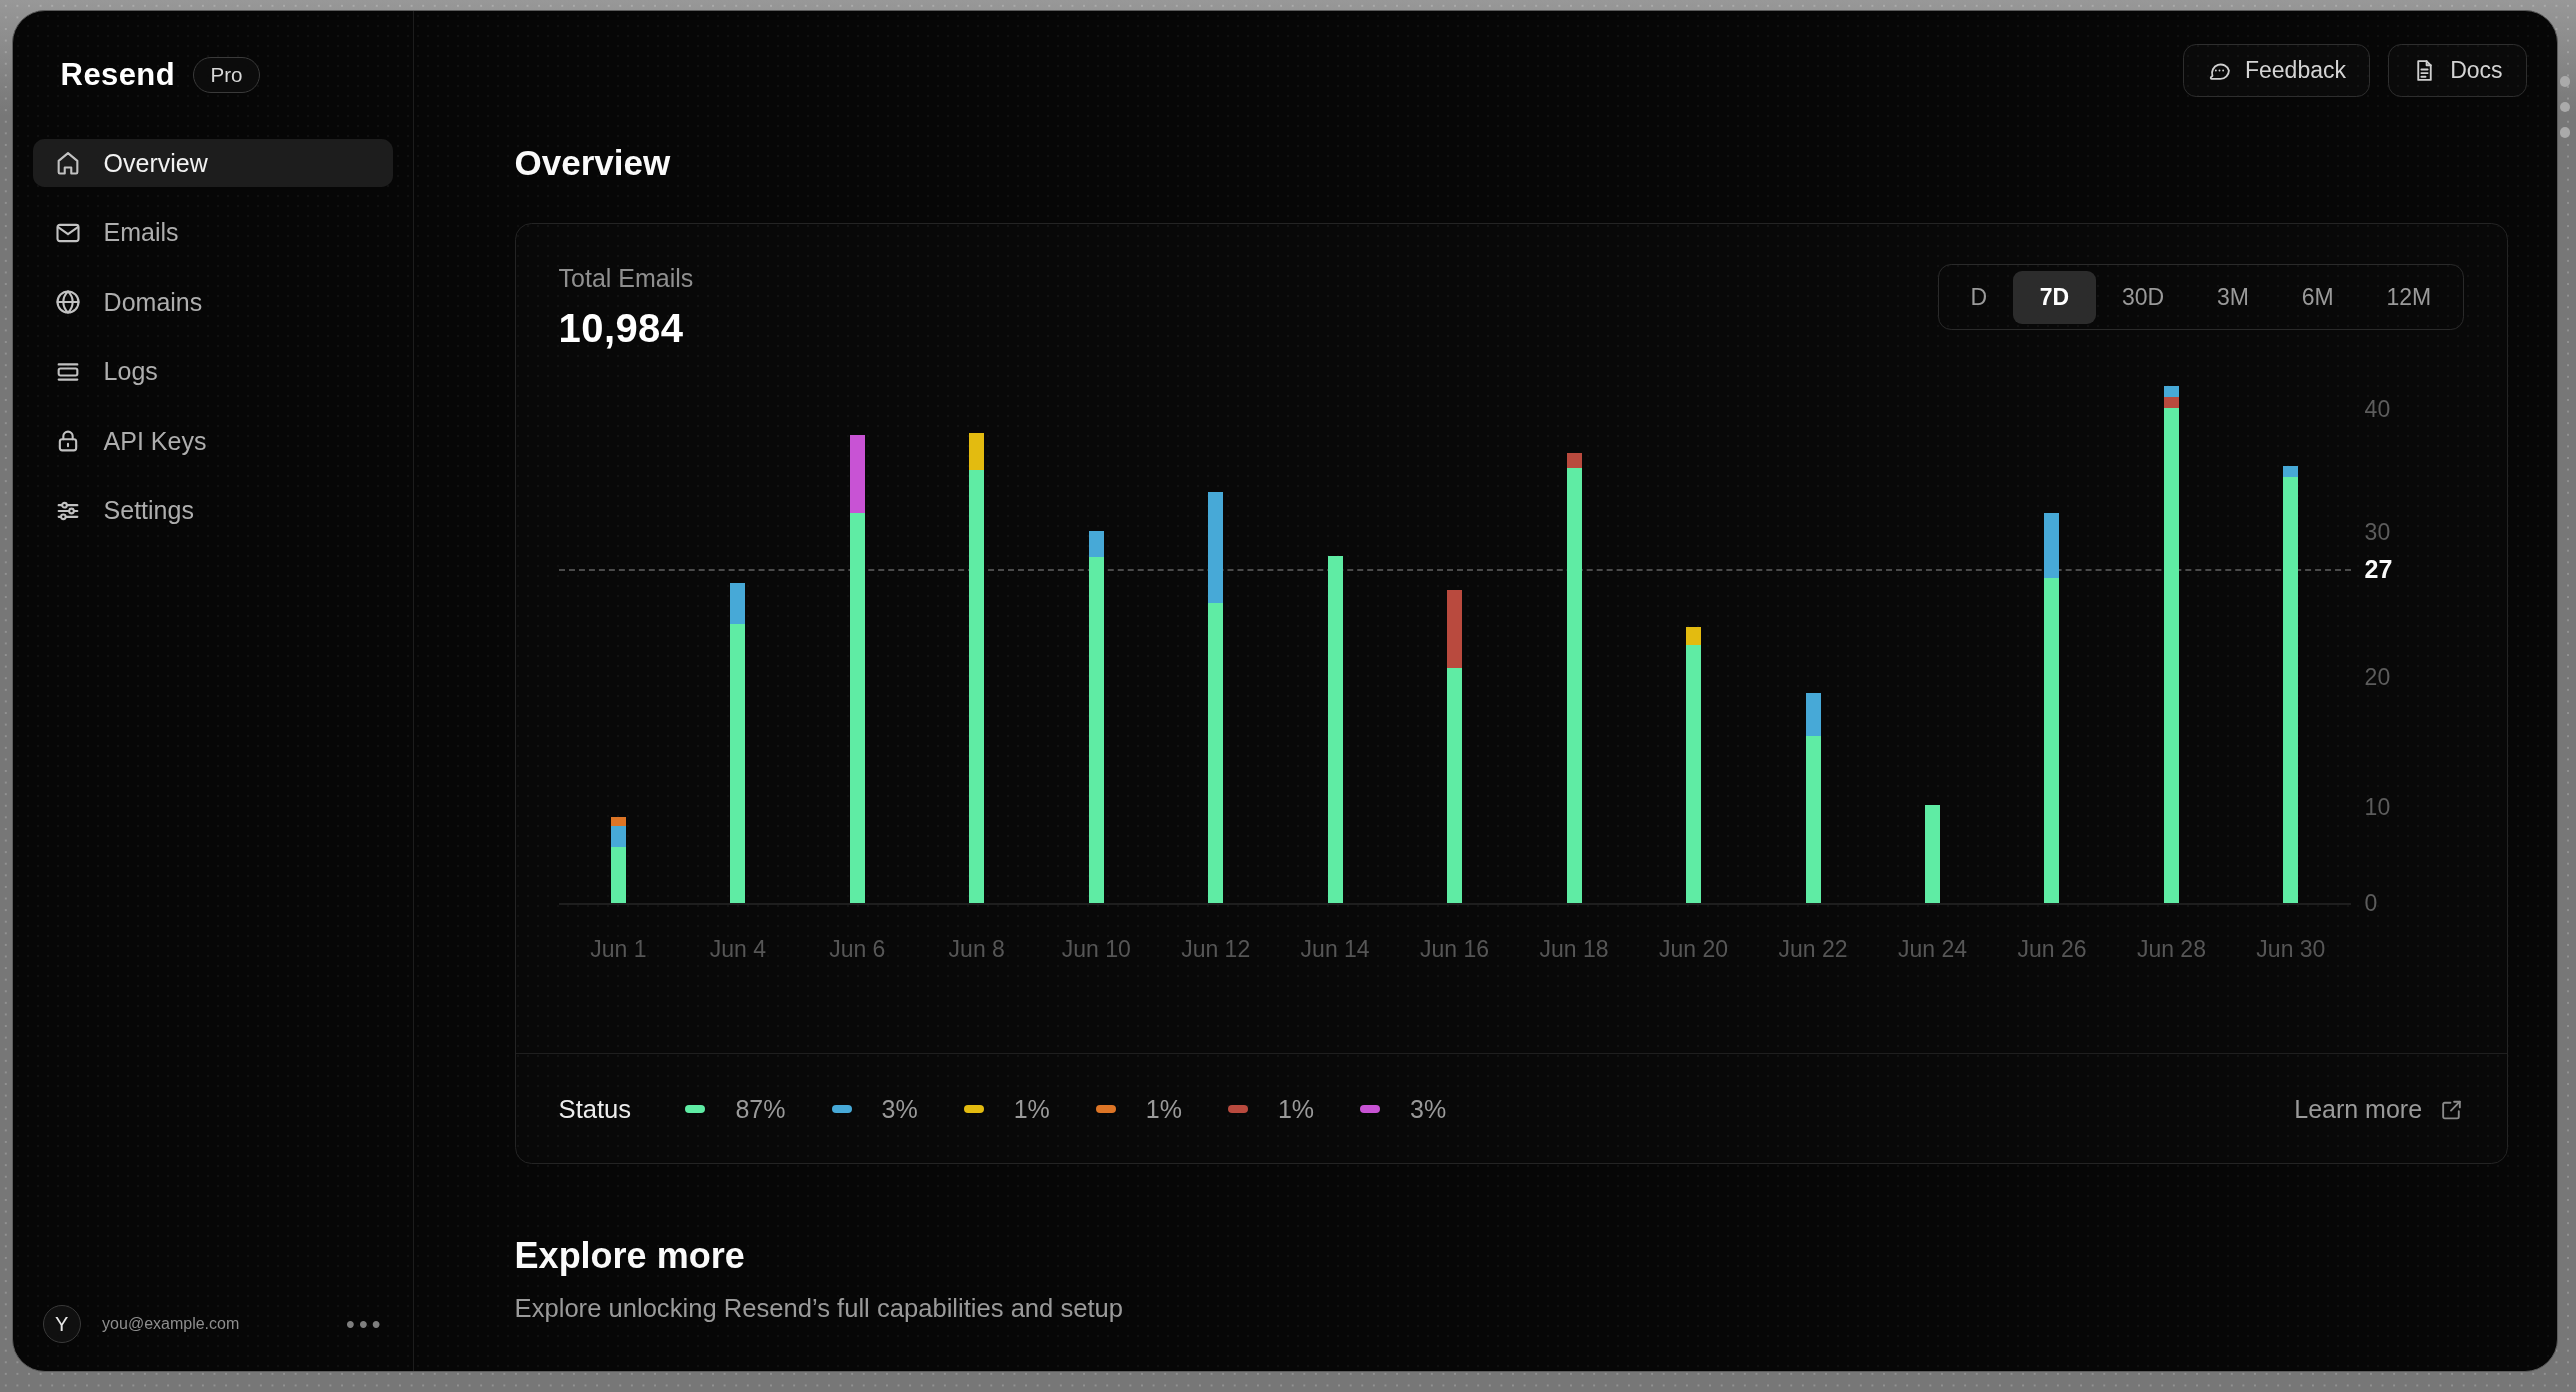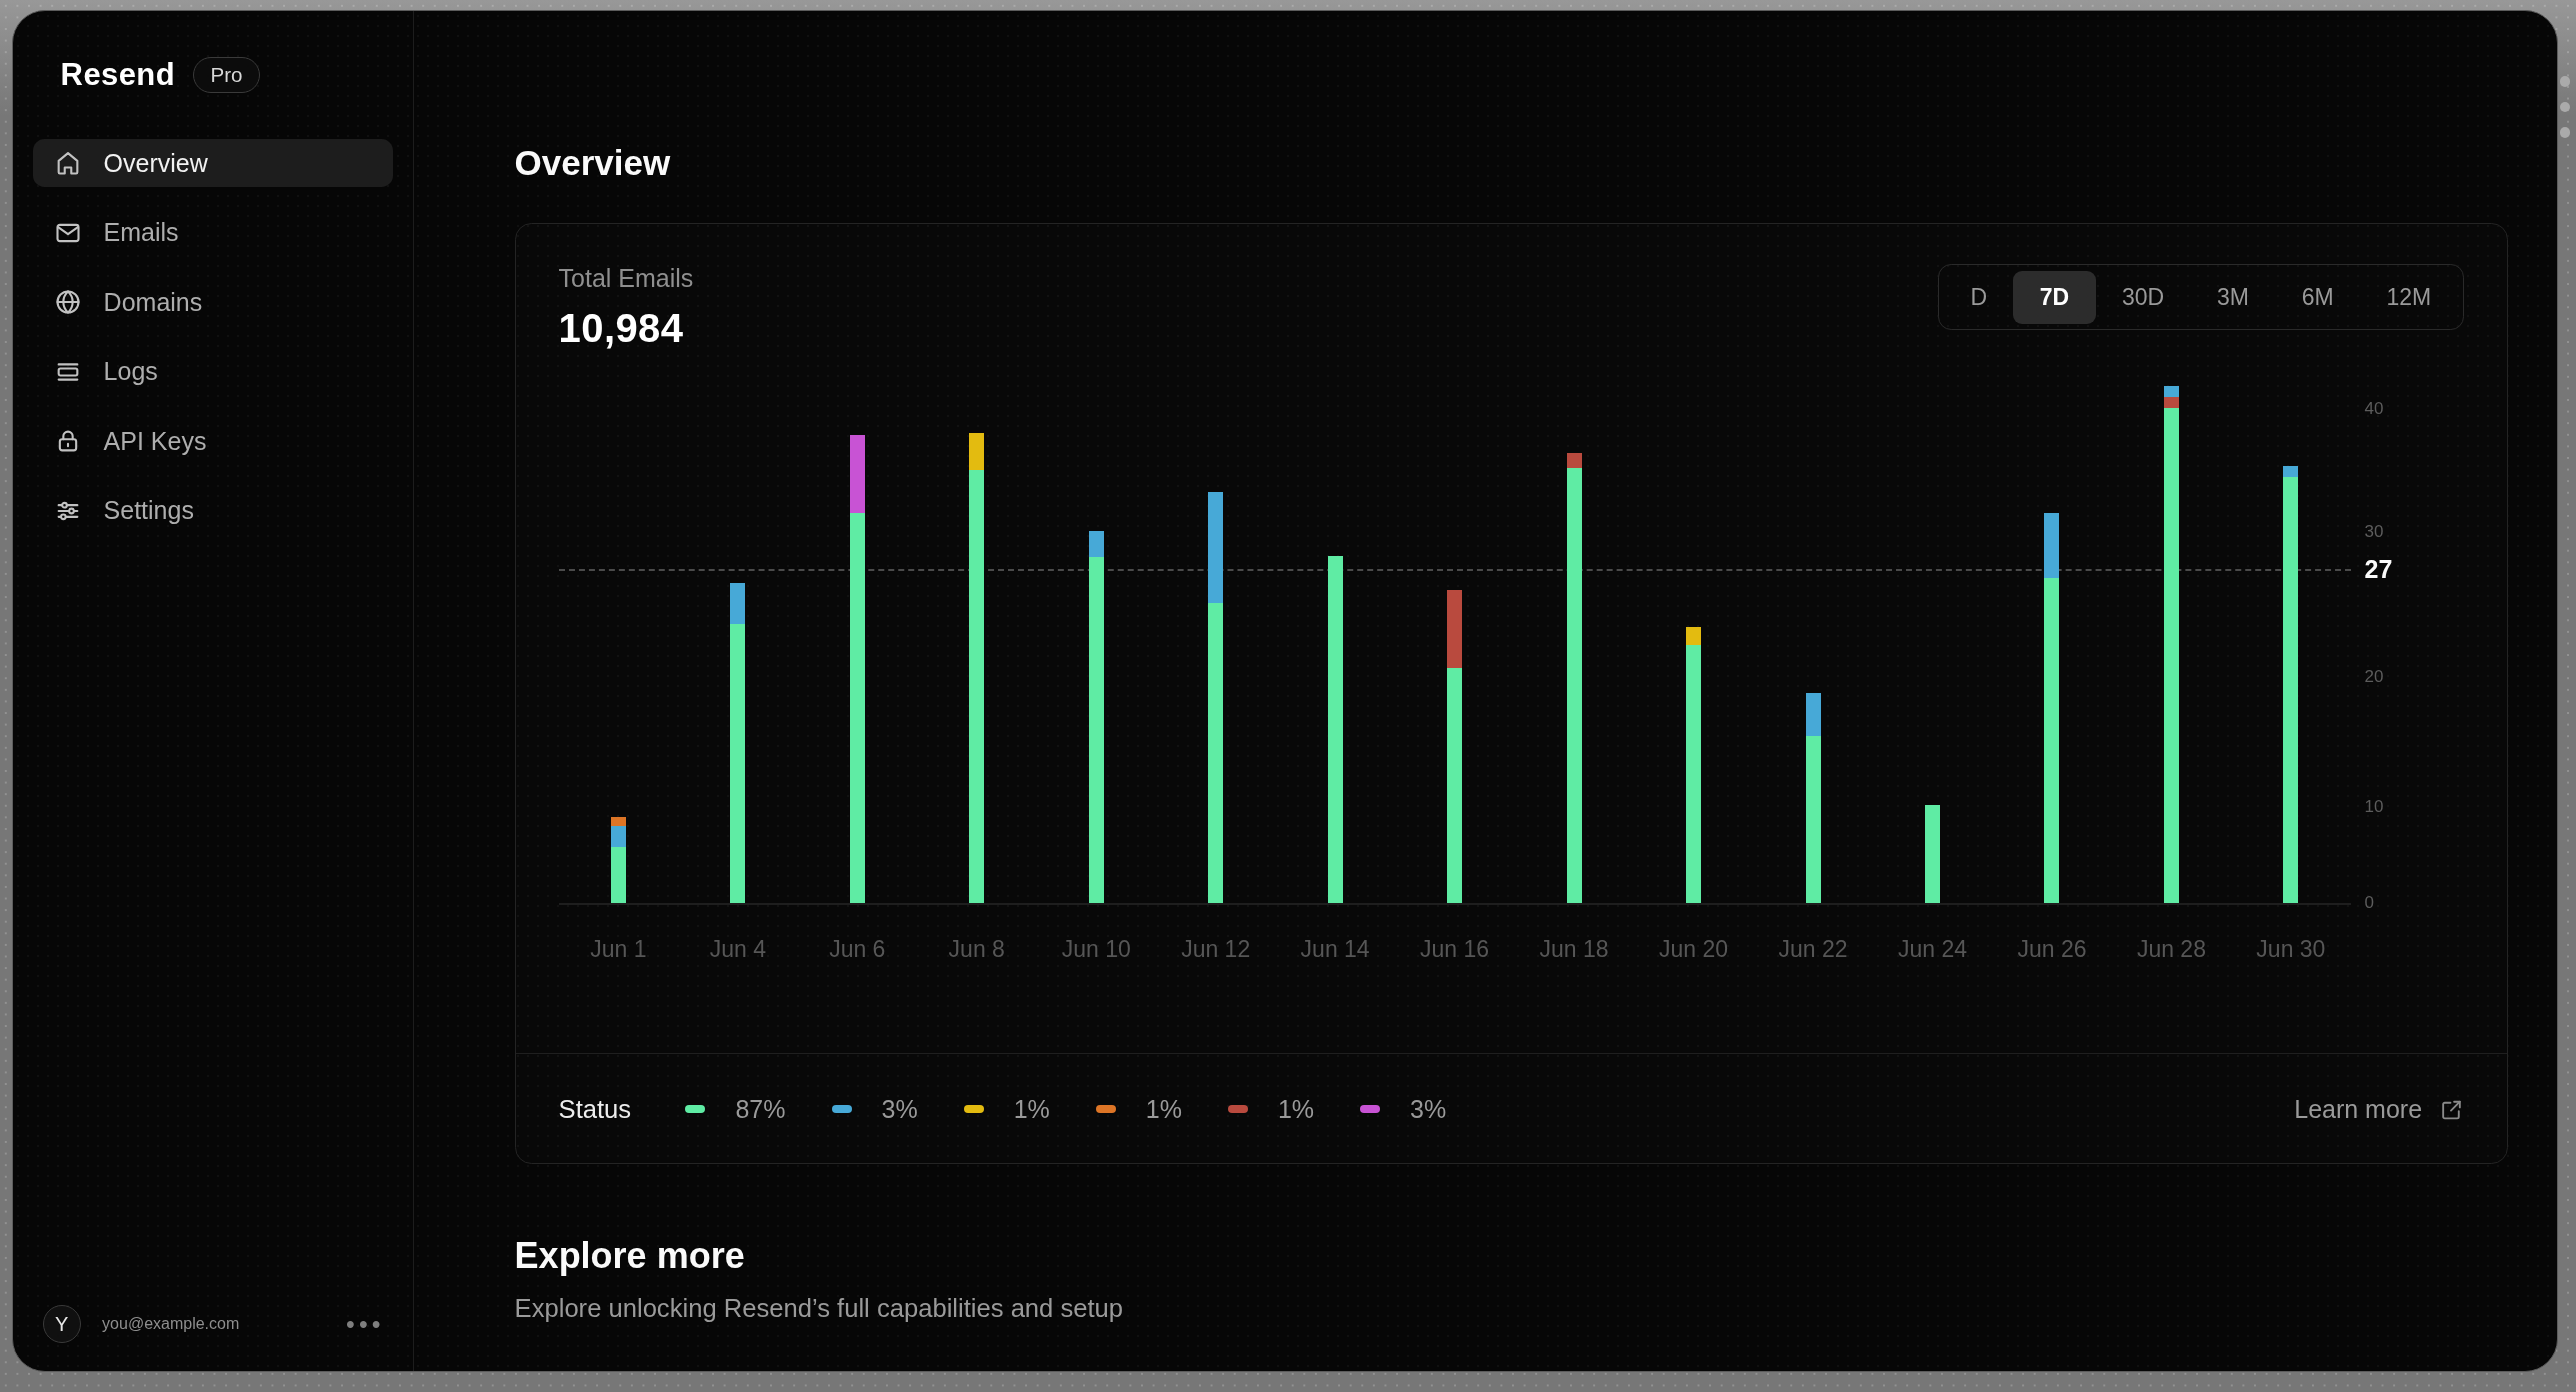--- a/index.html
+++ b/index.html
@@ -64,21 +64,21 @@
   
   .chart-layer { position:absolute; inset:0; pointer-events:none; }
   .avg-line { position:absolute; left:43px; width:1792px; border-top:2.5px dashed #4b4b4b; }
   .baseline { position:absolute; left:43px; width:1792px; top:679px; border-top:2.5px solid #1e1e1e; }
   .plot { position:absolute; left:43px; top:157px; width:1792px; height:523px; display:flex; }
   .bar-col { flex:1; display:flex; align-items:flex-end; justify-content:center; }
   .bar { width:15px; display:flex; flex-direction:column-reverse; }
   .bar .seg { width:100%; }
   .xlabels { position:absolute; left:43px; top:702px; width:1792px; display:flex; }
   .xlabels div { flex:1; text-align:center; font-size:23px; line-height:46px; color:#565656; }
-  .ytick { position:absolute; left:1849px; width:107px; font-size:17px; line-height:46px; color:#5c5c5c; }
+  .ytick { position:absolute; left:1849px; width:107px; font-size:23px; line-height:46px; color:#5c5c5c; }
   .ytick.avg { color:#fafafa; font-weight:700; font-size:25px; }
 
   .card-divider { position:absolute; left:0; right:0; top:829px; border-top:1.7px solid #1f1f1f; }
   .card-foot { position:absolute; left:43px; right:43px; top:831px; bottom:0; display:flex; align-items:center; justify-content:space-between; }
   .legend { display:flex; align-items:center; gap:46px; }
   .legend .status-label { font-size:25.6px; color:#ededed; margin-right:8.3px; }
   .legend-entry { display:flex; align-items:center; gap:30px; }
   .legend-swatch { width:20px; height:7.4px; border-radius:4.1px; background:#555; }
   .legend-value { font-size:25px; color:#9a9a9a; }
   .learn-more { display:flex; align-items:center; gap:16.5px; color:#9a9a9a; font-size:25px; cursor:pointer; }
@@ -165,20 +165,37 @@
     </nav>
 
     <div class="side-footer">
       <div class="avatar">Y</div>
       <div class="user-email">you@example.com</div>
       <div class="dots-menu">•••</div>
     </div>
   </aside>
 
   <main class="main">
+    <div class="topbar">
+      <button class="tb-btn">
+        <svg viewBox="0 0 24 24" fill="none" stroke-width="1.8" stroke-linecap="round" stroke-linejoin="round">
+            <path d="M21 12a8 8 0 0 1-8 8H4.5c-.8 0-1.2-1-.6-1.6l1.3-1.3A8 8 0 1 1 21 12z"></path>
+            <path d="M8.5 12h.01M12 12h.01M15.5 12h.01"></path>
+          </svg>
+        <span>Feedback</span>
+      </button>
+      <button class="tb-btn">
+        <svg viewBox="0 0 24 24" fill="none" stroke-width="1.8" stroke-linecap="round" stroke-linejoin="round">
+            <path d="M6 3h8l4 4v14H6z"></path>
+            <path d="M14 3v4h4"></path>
+            <path d="M9 11h6M9 14.5h6M9 18h4"></path>
+          </svg>
+        <span>Docs</span>
+      </button>
+    </div>
 
     <h1 class="page-title">Overview</h1>
 
     <section class="card">
       <div class="card-head">
         <div>
           <div class="metric-label">Total Emails</div>
           <div class="metric-value">10,984</div>
         </div>
         <div class="range-ctl">

